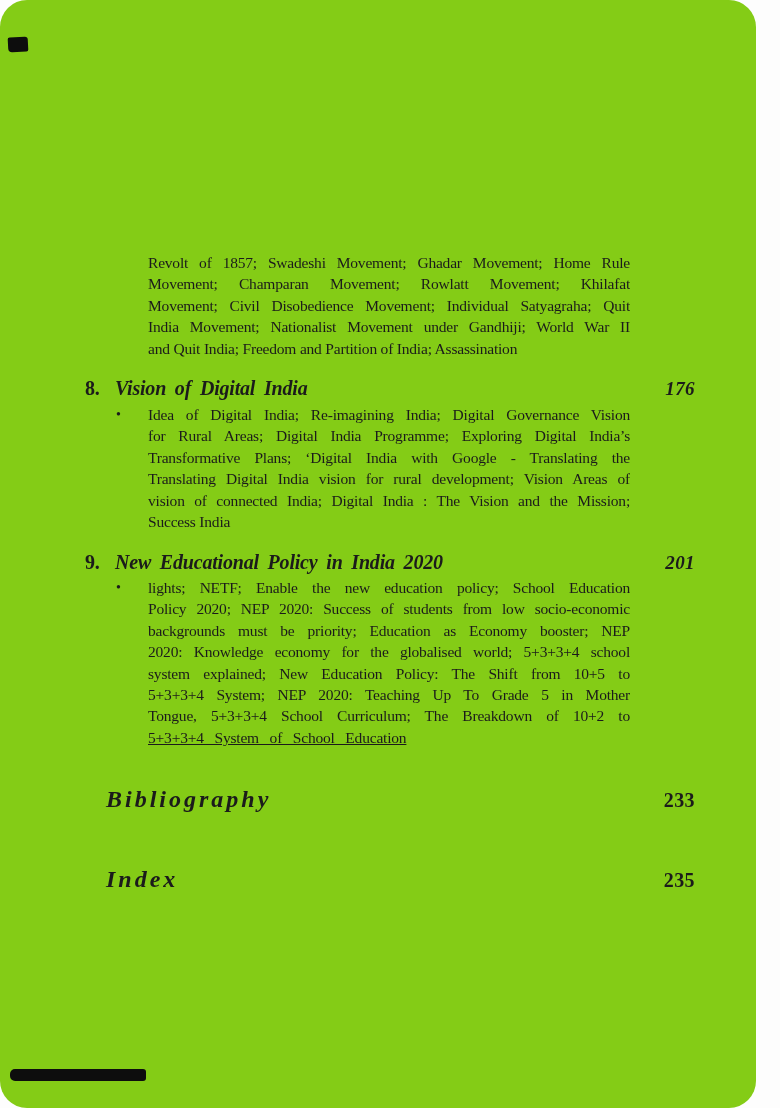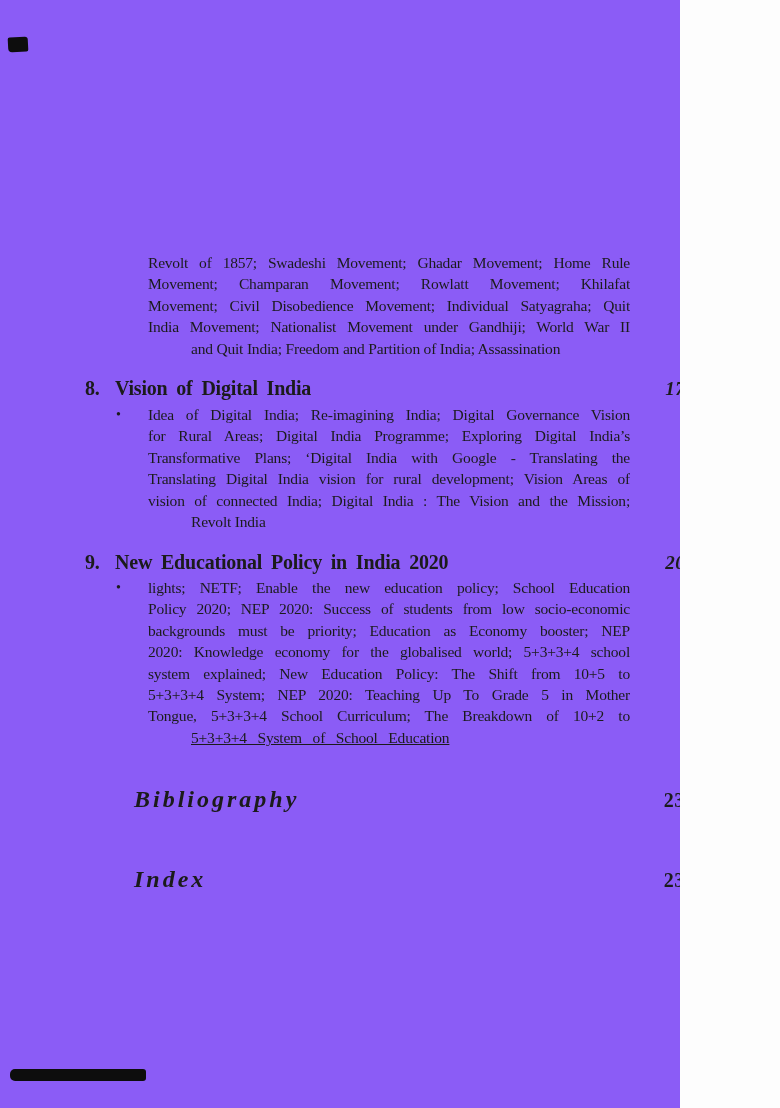--- a/index.html
+++ b/index.html
@@ -1,58 +1,59 @@
 <!DOCTYPE html>
 <html><head>
 <meta charset="utf-8">
 <style>
   html, body { margin: 0; padding: 0; }
   body { background: #fdfdfd; }
 
   .page {
     position: relative;
-    width: 680px;
+    width: 756px;
     height: 1108px;
-    background: #8b5cf6;
+    background: #84cc16;
     font-family: "Liberation Serif", serif;
     color: #1b1b1b;
     overflow: hidden;
+    border-radius: 27px;
   }
 
   
   .textblock {
     font-size: 15.5px;
     line-height: 21.4px;
     letter-spacing: -0.2px;
     width: 482px;
   }
   .jl {
     text-align: justify;
     text-align-last: justify;
     height: 21.4px;
     overflow: hidden;
     white-space: normal;
   }
-  .jl.last { text-align: left; text-align-last: left; margin-left: 43px; }
+  .jl.last { text-align: left; text-align-last: left; }
   .jl.wide { word-spacing: 7px; text-decoration: underline; }
 
   .para-continuation { position: absolute; left: 148px; top: 252px; }
 
   .toc-heading {
     position: absolute;
     left: 85px;
     width: 610px;
     display: flex;
     align-items: baseline;
     font-weight: bold;
     font-size: 20px;
     letter-spacing: -0.2px;
   }
   .toc-num { width: 30px; flex: 0 0 30px; }
-  .toc-title { flex: 1 1 auto; word-spacing: 4px; }
+  .toc-title { flex: 1 1 auto; word-spacing: 4px; font-style: italic; }
   .toc-page { flex: 0 0 auto; font-size: 19px; letter-spacing: 0.4px; font-style: italic; }
 
   .bullet-block {
     position: absolute;
     left: 116px;
     display: flex;
     align-items: flex-start;
   }
   .bullet-marker {
     flex: 0 0 32px;
@@ -67,21 +68,20 @@
     width: 589px;
     display: flex;
     align-items: baseline;
     justify-content: space-between;
   }
   .bm-title {
     font-style: italic;
     font-weight: bold;
     font-size: 24px;
     letter-spacing: 3px;
-    margin-left: 28px;
   }
   .bm-page { font-weight: bold; font-size: 20px; letter-spacing: 0.4px; }
 
   
   .scan-mark { position: absolute; background: #0d0d0d; }
   .scan-mark.top {
     left: 8px; top: 37px; width: 20px; height: 15px;
     border-radius: 2px 3px 2px 4px;
     transform: rotate(-3deg);
   }
@@ -118,21 +118,21 @@
     <span class="toc-page">176</span>
   </div>
   <div id="b8" class="bullet-block">
     <span class="bullet-marker">•</span>
     <div class="textblock">
       <div class="jl">Idea of Digital India; Re-imagining India; Digital Governance Vision</div>
       <div class="jl">for Rural Areas; Digital India Programme; Exploring Digital India’s</div>
       <div class="jl">Transformative Plans; ‘Digital India with Google - Translating the</div>
       <div class="jl">Translating Digital India vision for rural development; Vision Areas of</div>
       <div class="jl">vision of connected India; Digital India : The Vision and the Mission;</div>
-      <div class="jl last">Revolt India</div>
+      <div class="jl last">Success India</div>
     </div>
   </div>
 
   <div id="h9" class="toc-heading">
     <span class="toc-num">9.</span>
     <span class="toc-title">New Educational Policy in India 2020</span>
     <span class="toc-page">201</span>
   </div>
   <div id="b9" class="bullet-block">
     <span class="bullet-marker">•</span>

